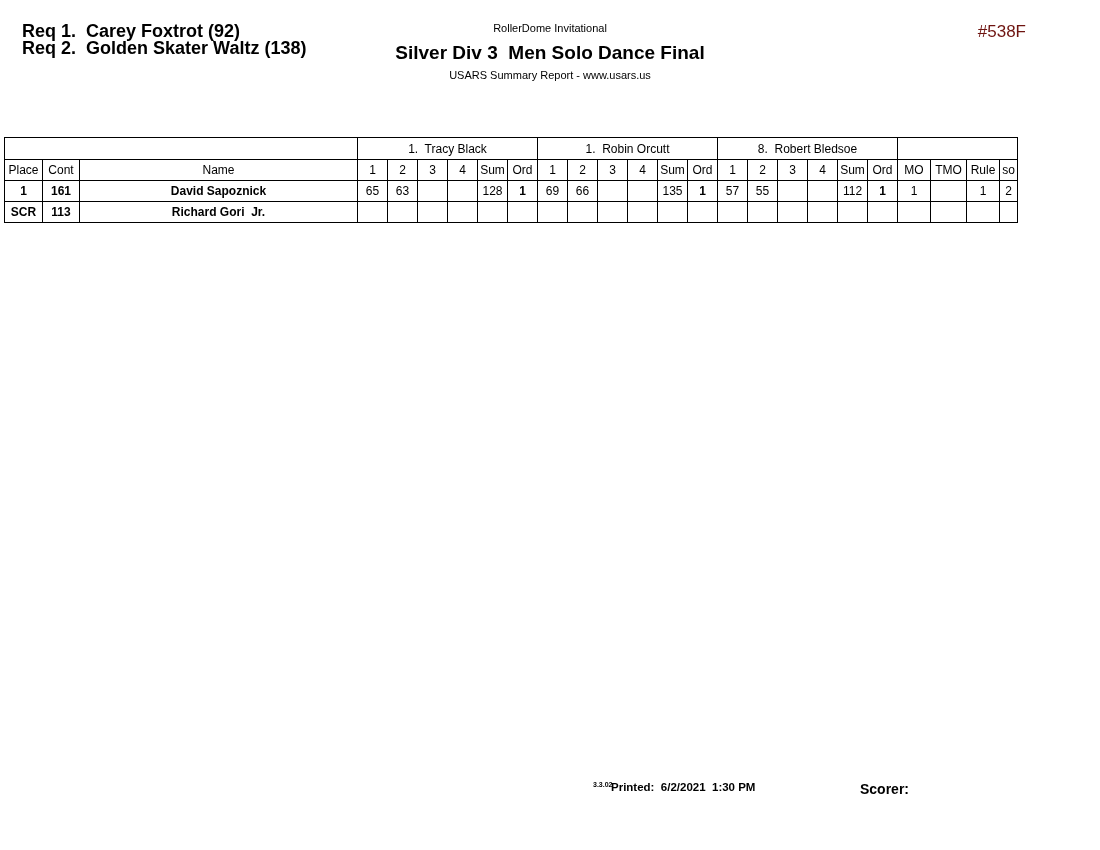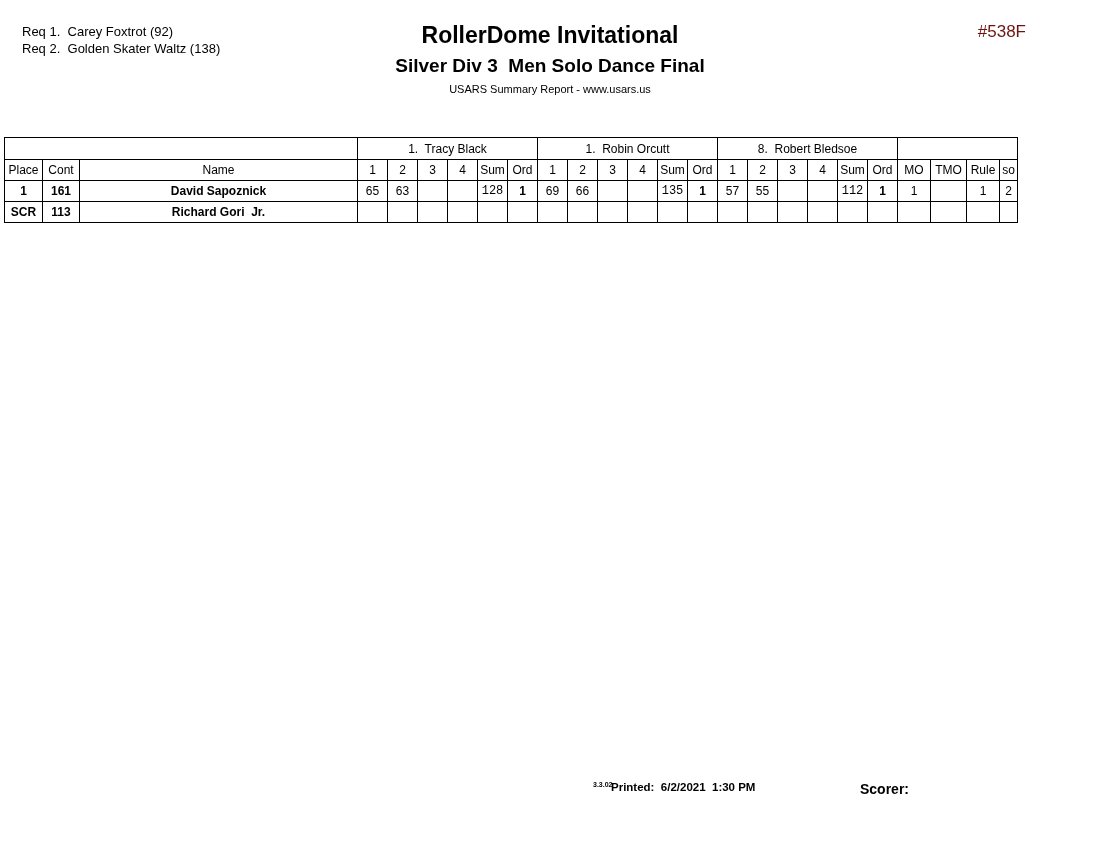--- a/index.html
+++ b/index.html
@@ -3,23 +3,23 @@
 <meta charset="utf-8">
 <style>
   html,body { margin:0; padding:0; background:#fff; }
   .page {
     position:relative; width:1100px; height:850px; background:#ffffff;
     font-family:"Liberation Sans", sans-serif; color:#000; overflow:hidden;
   }
   .pre { white-space:pre; }
 
   
-  .req-block { position:absolute; left:22px; top:23px; font-weight:normal; font-size:13px; line-height:17px; }
+  .req-block { position:absolute; left:22px; top:23px; font-weight:bold; font-size:18px; line-height:17px; }
   .title-block { position:absolute; left:0; top:22px; width:100%; text-align:center; line-height:1.15; }
-  .t1 { font-weight:bold; font-size:23px; }
+  .t1 { font-weight:normal; font-size:11px; }
   .t2 { font-size:15px; margin-top:3px; }
   .t3 { font-weight:bold; font-size:19px; margin-top:7px; }
   .t4 { font-size:11px; margin-top:6px; }
   .event-number { position:absolute; right:74px; top:22px; font-weight:normal; font-size:17px; color:#6e1410; }
 
   
   table.results {
     position:absolute; left:4px; top:137px;
     border-collapse:collapse; table-layout:fixed;
   }
@@ -29,21 +29,21 @@
     text-align:center;
   }
   tr.judge-row td { height:21px; }
   td.nb { border:none; background:transparent; }
   td.judge { text-align:left; padding-left:4px; font-size:12px; }
   td.nameh { text-align:left; padding-left:5px; }
   td.ord { border-left:3px solid #000; border-right:3px solid #000; }
   td.b { font-weight:bold; font-size:13px; }
   td.nm { text-align:left; padding-left:5px; }
   td.sc { text-align:left; padding-left:3px; font-size:13px; }
-  td.sum { text-align:right; padding-right:2px; font-size:13px;font-family:Liberation Mono, monospace; }
+  td.sum { text-align:right; padding-right:2px; font-size:13px; }
   td.ordv { font-weight:bold; font-size:13px; }
   td.ext { font-size:13px; }
 
   
   .footer-version { position:absolute; left:593px; top:781px; font-size:7px; font-weight:bold; }
   .footer-printed { position:absolute; left:611px; top:781px; font-size:11.5px; font-weight:bold; }
   .footer-scorer  { position:absolute; left:860px; top:781px; font-size:14px; font-weight:bold; }
 </style>
 </head>
 <body>

